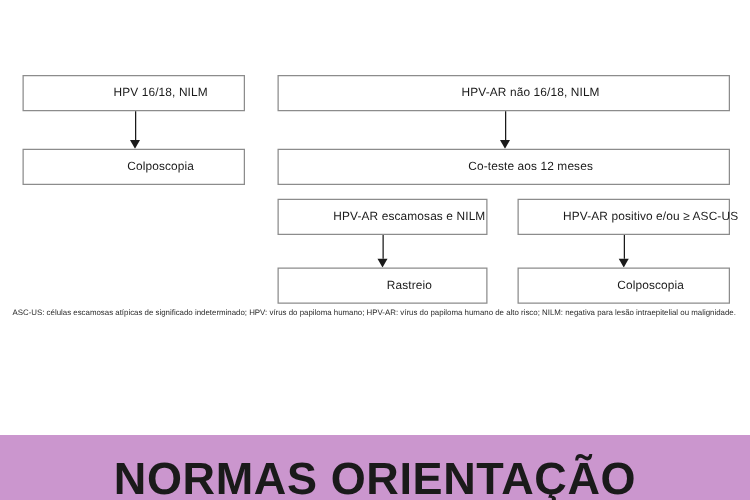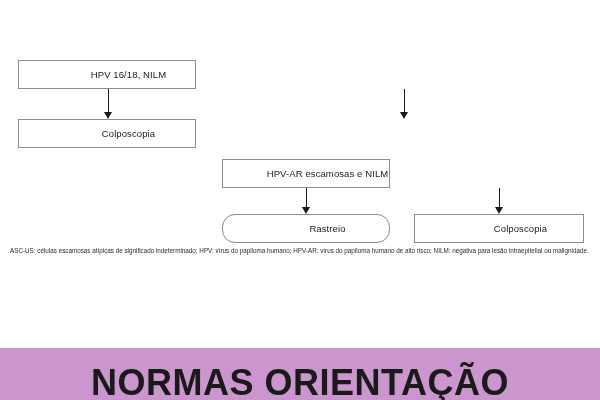--- a/index.html
+++ b/index.html
@@ -43,21 +43,21 @@
   
   .n-hpv1618      { left: 18px;  top: 60px;  width: 178px; height: 29px; }
   .n-hpvar-nao    { left: 222px; top: 60px;  width: 362px; height: 29px; }
   
   .n-colpo1       { left: 18px;  top: 119px; width: 178px; height: 29px; }
   .n-coteste      { left: 222px; top: 119px; width: 362px; height: 29px; }
   
   .n-neg          { left: 222px; top: 159px; width: 168px; height: 29px; }
   .n-pos          { left: 414px; top: 159px; width: 170px; height: 29px; }
   
-  .n-rastreio     { left: 222px; top: 214px; width: 168px; height: 29px; border-radius: 13px; }
+  .n-rastreio     { left: 222px; top: 214px; width: 168px; height: 29px; }
   .n-colpo2       { left: 414px; top: 214px; width: 170px; height: 29px; }
 
   .arrow {
     position: absolute;
   }
   .arrow .shaft {
     position: absolute;
     left: 50%;
     top: 0;
     width: 1px;
@@ -130,40 +130,49 @@
 </style>
 </head>
 <body>
 
 <div id="flowchart">
 
   <div class="node n-hpv1618">
     <span>HPV 16/18, NILM</span>
   </div>
 
+  <div class="node n-hpvar-nao">
+    <span>HPV-AR não 16/18, NILM</span>
+  </div>
 
   <div class="arrow a1">
     <div class="shaft"></div>
     <div class="head"></div>
   </div>
 
   <div class="arrow a2">
     <div class="shaft"></div>
     <div class="head"></div>
   </div>
 
   <div class="node n-colpo1">
     <span>Colposcopia</span>
   </div>
 
+  <div class="node n-coteste">
+    <span>Co-teste aos 12 meses</span>
+  </div>
 
   <div class="node n-neg">
     <span>HPV-AR escamosas e NILM</span>
   </div>
 
+  <div class="node n-pos">
+    <span>HPV-AR positivo e/ou ≥ ASC-US</span>
+  </div>
 
   <div class="arrow a3">
     <div class="shaft"></div>
     <div class="head"></div>
   </div>
 
   <div class="arrow a4">
     <div class="shaft"></div>
     <div class="head"></div>
   </div>

